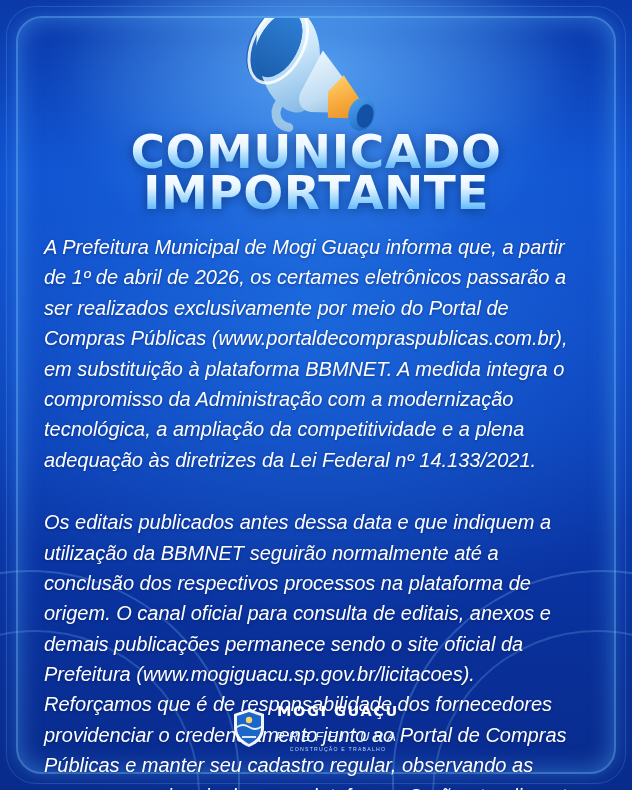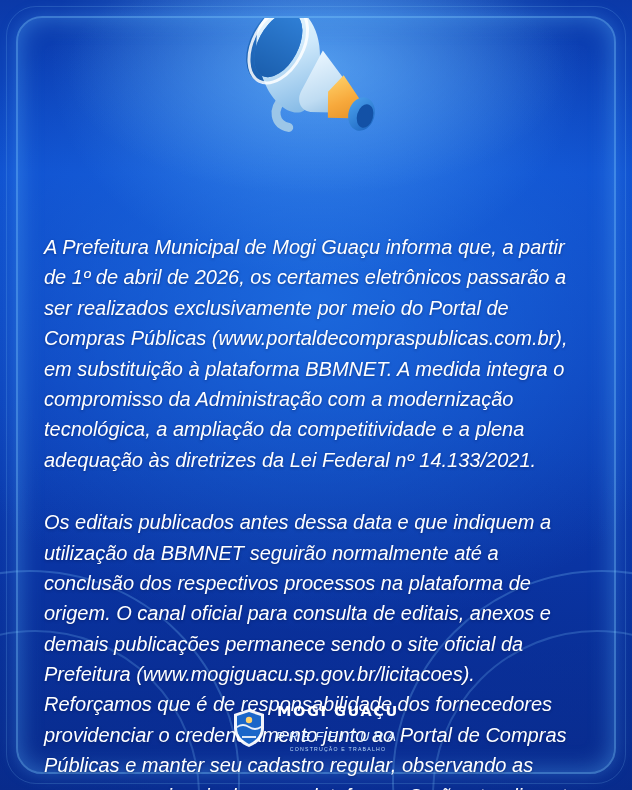--- a/index.html
+++ b/index.html
@@ -200,20 +200,24 @@
         <path d="M104 36 L146 56 C 156 61, 158 74, 150 82 L 122 96 C 112 100, 104 92, 104 82 Z" fill="url(#bodyG)"></path>
 
         <path d="M134 48 L160 62 C 168 67, 168 78, 160 83 L 140 93 L 128 70 Z" fill="url(#ringG)"></path>
 
         <ellipse cx="168" cy="74" rx="13" ry="17" transform="rotate(-12 168 74)" fill="url(#blueCapG)"></ellipse>
         <ellipse cx="172" cy="74" rx="8" ry="12" transform="rotate(-12 172 74)" fill="#1351a6"></ellipse>
       </g>
     </svg>
   </div>
 
+  <div class="headline">
+    <span class="l1">COMUNICADO</span>
+    <span class="l2">IMPORTANTE</span>
+  </div>
 
   <div class="body-copy">
     <p>A Prefeitura Municipal de Mogi Guaçu informa que, a partir de 1º de abril de 2026, os certames eletrônicos passarão a ser realizados exclusivamente por meio do Portal de Compras Públicas (www.portaldecompraspublicas.com.br), em substituição à plataforma BBMNET. A medida integra o compromisso da Administração com a modernização tecnológica, a ampliação da competitividade e a plena adequação às diretrizes da Lei Federal nº 14.133/2021.</p>
     <p>Os editais publicados antes dessa data e que indiquem a utilização da BBMNET seguirão normalmente até a conclusão dos respectivos processos na plataforma de origem. O canal oficial para consulta de editais, anexos e demais publicações permanece sendo o site oficial da Prefeitura (www.mogiguacu.sp.gov.br/licitacoes). Reforçamos que é de responsabilidade dos fornecedores providenciar o credenciamento junto ao Portal de Compras Públicas e manter seu cadastro regular, observando as regras operacionais da nova plataforma. O não atendimento aos requisitos técnicos ou a perda de prazos não ensejará direito a recursos ou suspensão de certames por omissão do interessado.</p>
   </div>
 
   <div class="footer">
     <svg class="crest" viewBox="0 0 34 40" aria-hidden="true">
       <path d="M17 1 L32 6 V20 C32 30 25 36 17 39 C9 36 2 30 2 20 V6 Z" fill="#ffffff" opacity="0.95"></path>
       <path d="M17 4 L29 8 V20 C29 28 23 33 17 36 C11 33 5 28 5 20 V8 Z" fill="#1a66c9"></path>

